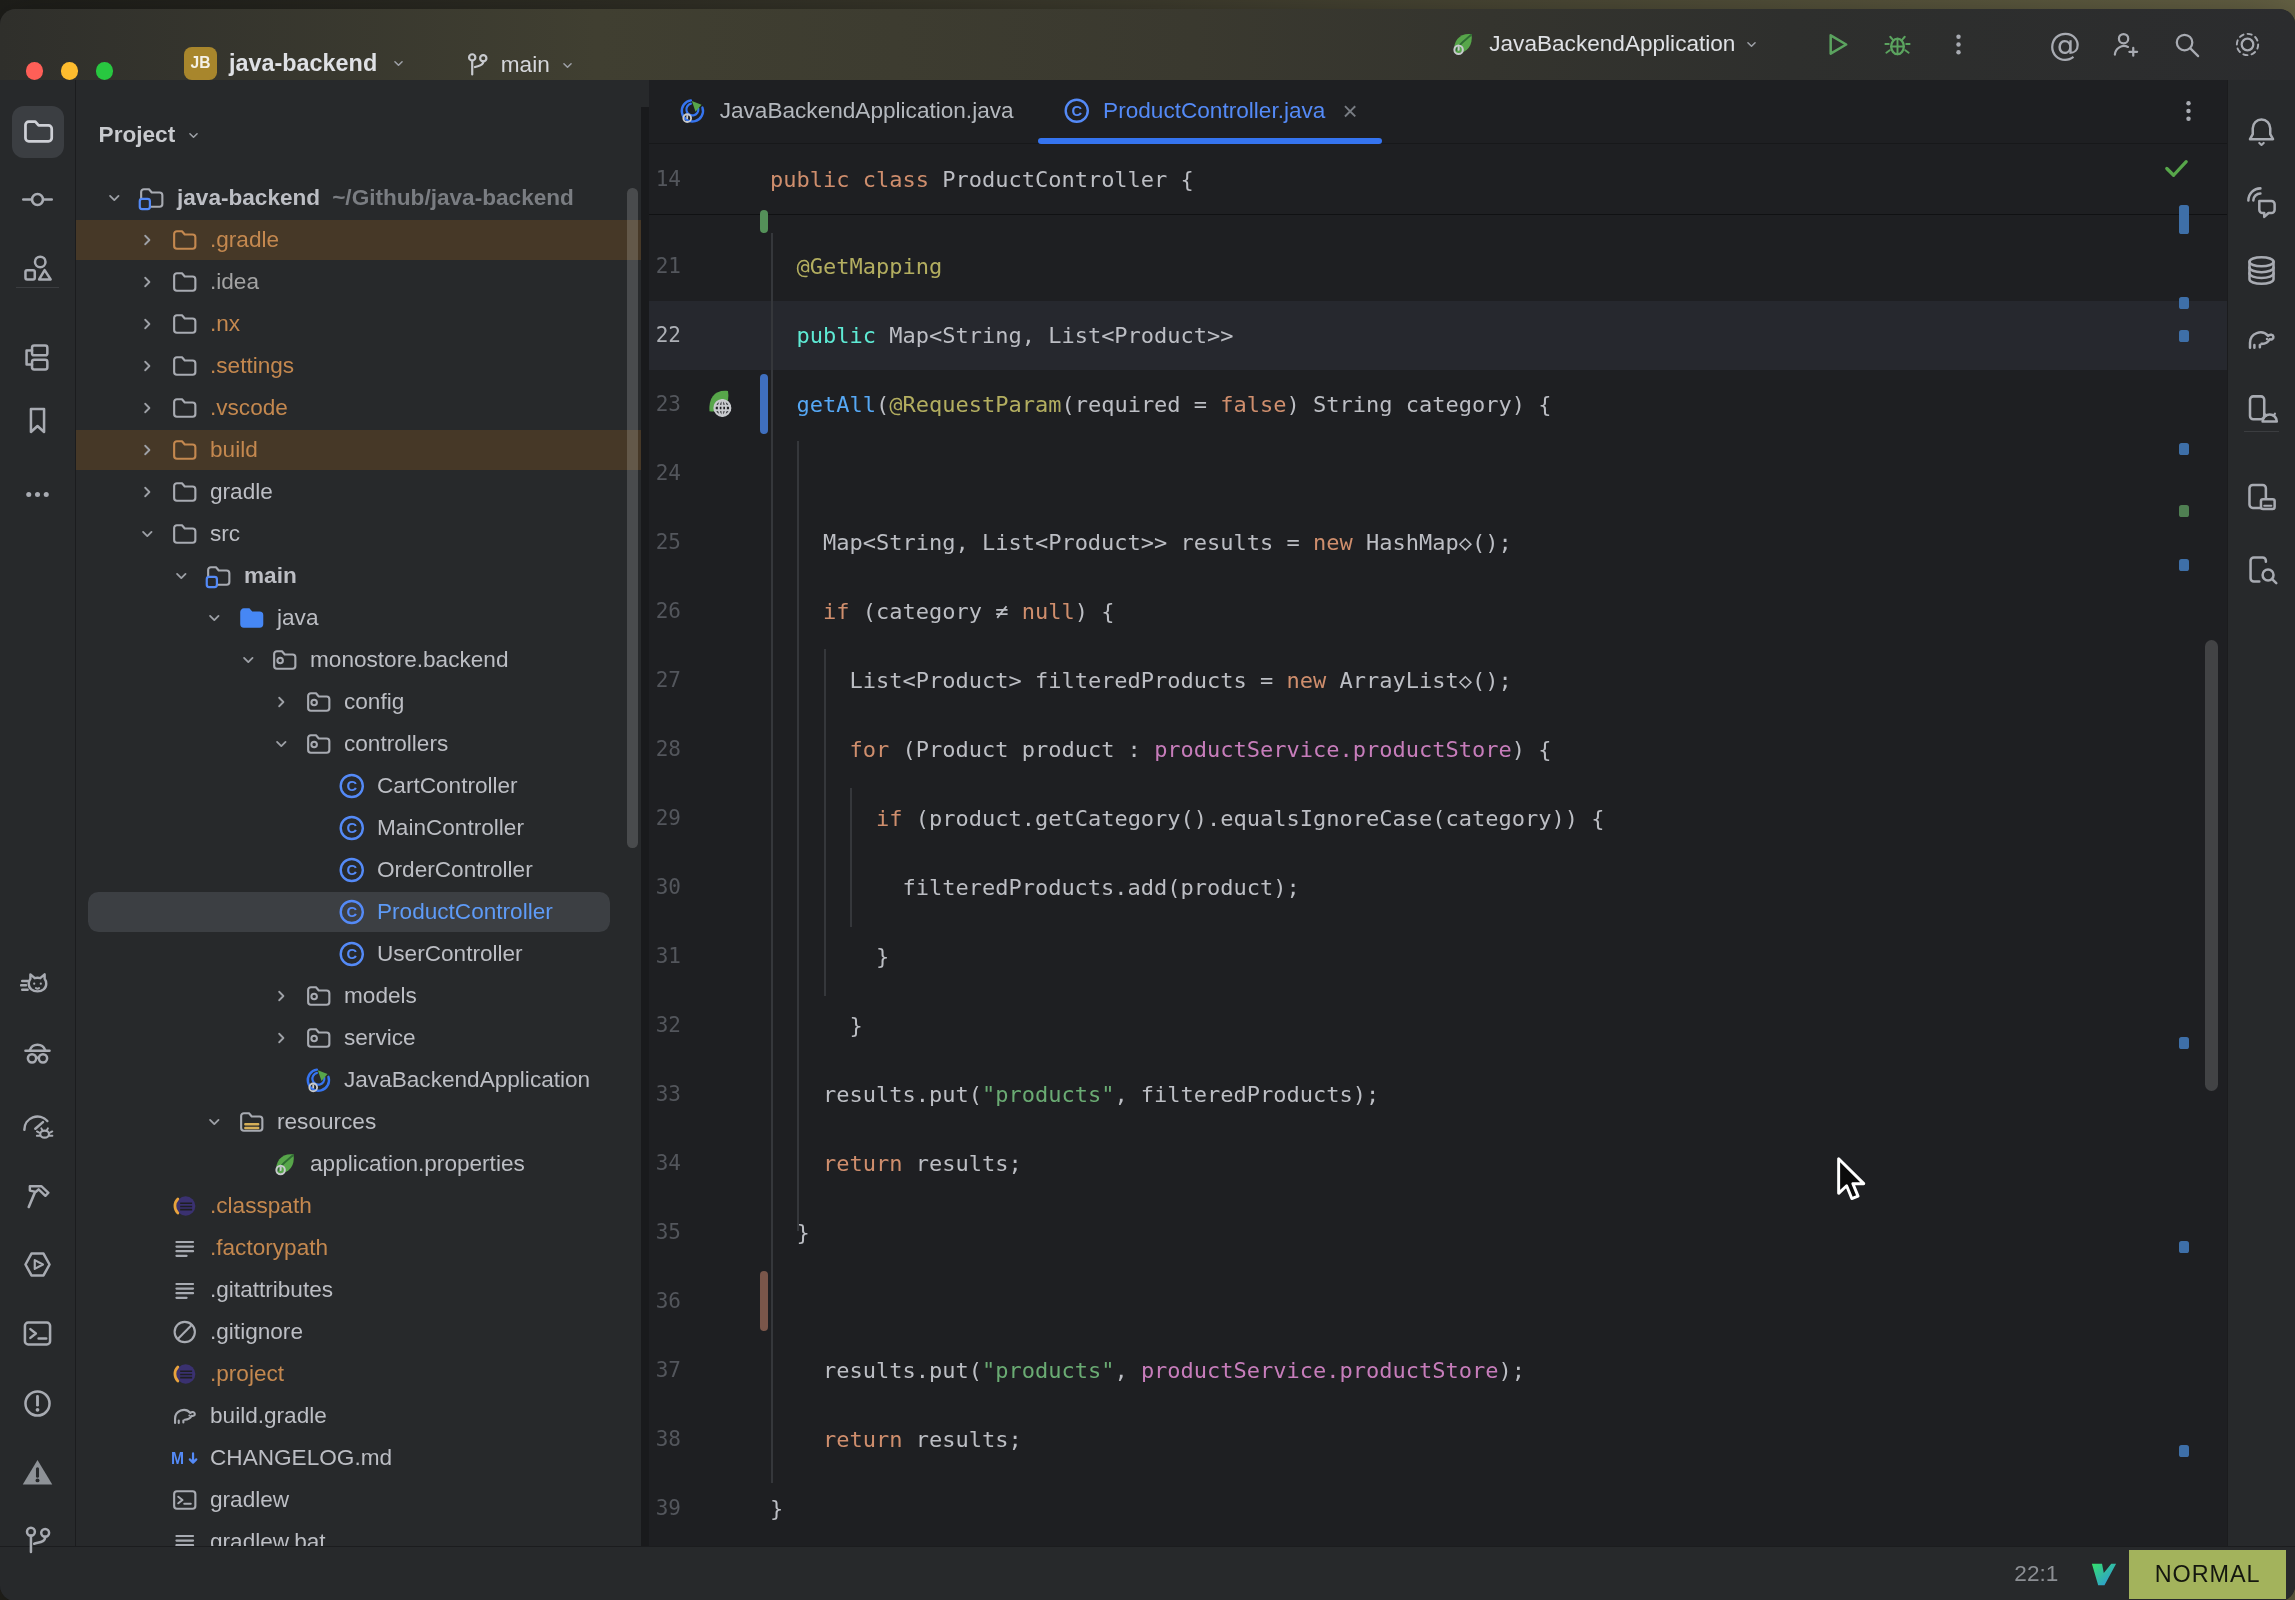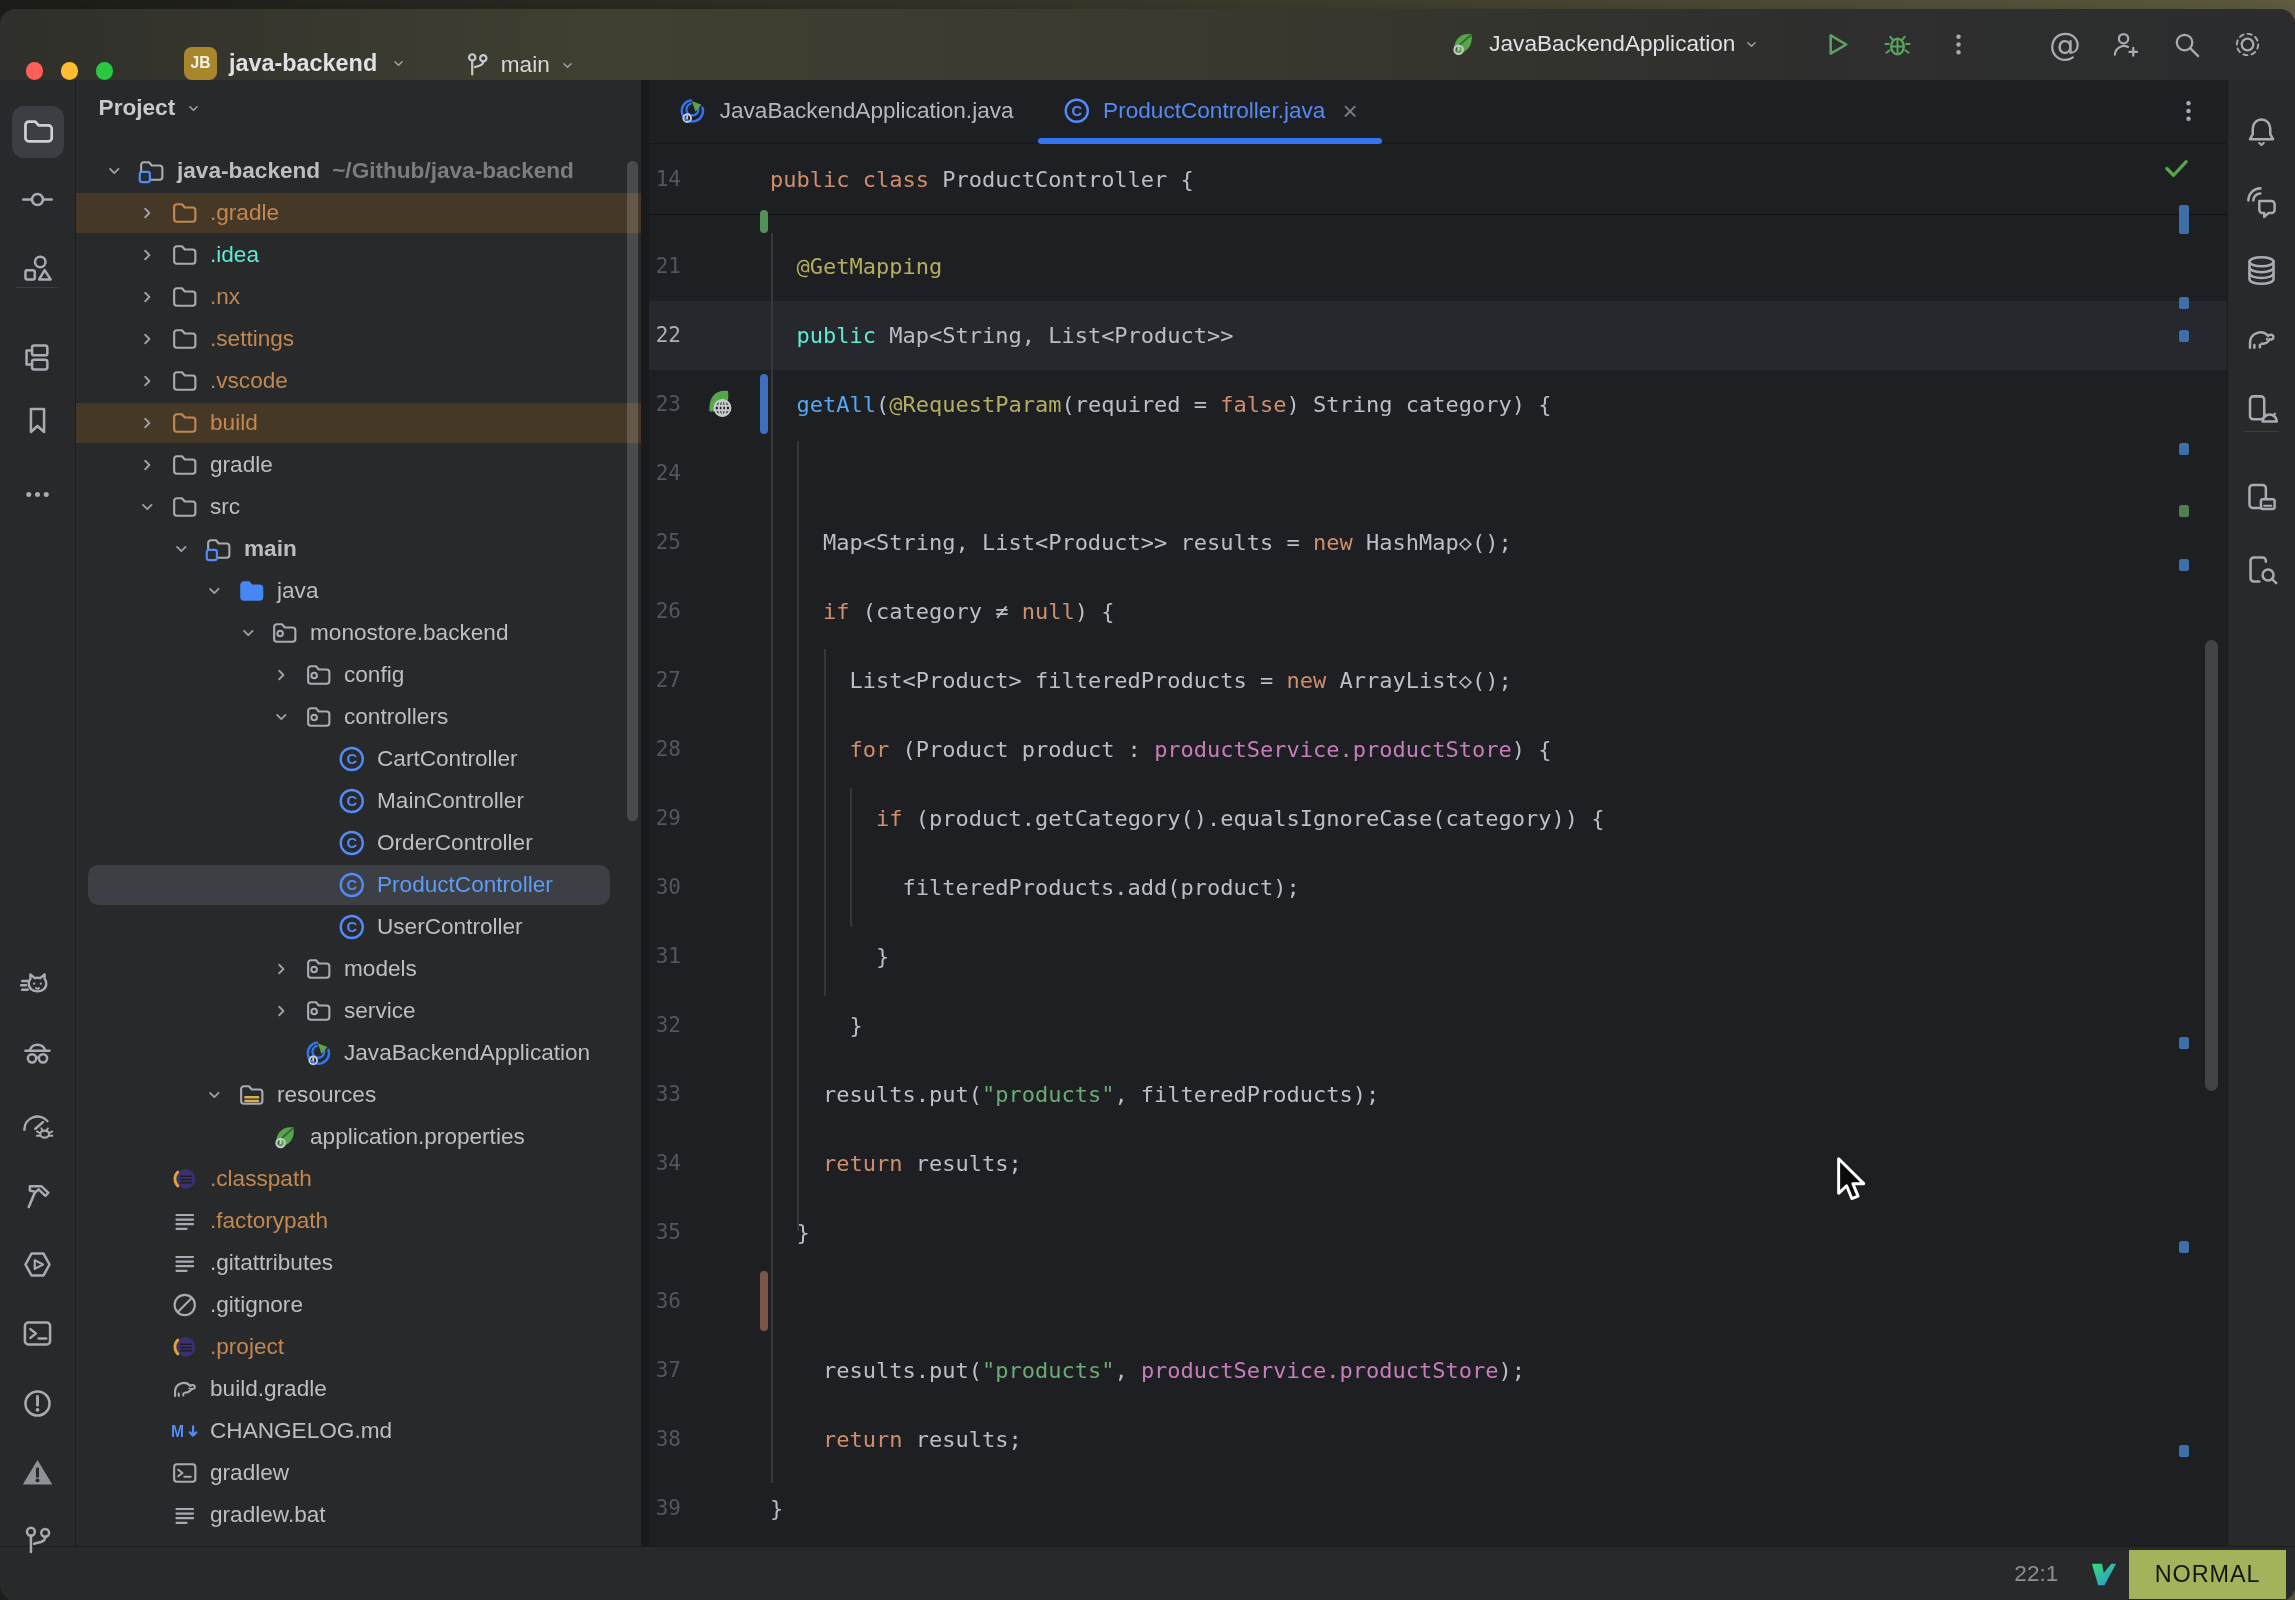--- a/index.html
+++ b/index.html
@@ -41,21 +41,21 @@
   
   .main{ display:flex; height:1466px; background:#27292B; }
   .strip{ width:76px; background:#27292B; position:relative; flex:none; }
   .strip.left{ border-right:1.7px solid #1B1C1E; }
   .strip.right{ width:68px; border-left:1.7px solid #1B1C1E; }
   .strip-btn{ position:absolute; left:50%; transform:translate(-50%,-50%); width:52px; height:52px;
     display:flex; align-items:center; justify-content:center; border-radius:12px; }
   .strip-btn.selected{ background:#3B3E42; }
   .strip-div{ position:absolute; left:15.6px; right:15.6px; height:1.7px; background:#3B3D40; }
   
-  .tree-panel{ width:573px; background:#27292B; position:relative; flex:none; border-right:8.7px solid #191A1C; overflow:hidden; }
+  .tree-panel{ width:573px; background:#27292B; position:relative; flex:none; border-right:8.7px solid #191A1C; overflow:hidden;margin-top:27px; }
   .tree-header{ position:absolute; top:0; left:0; right:0; height:56px; display:flex; align-items:center; padding-left:22.6px; gap:8.7px; }
   .tree-header .label{ color:#C8CACE; font-size:22.6px; font-weight:600; }
   .tree-rows{ position:absolute; top:70px; left:0; right:0; }
   .trow{ height:42px; position:relative; font-size:22.6px; white-space:nowrap; }
   .trow .bg{ position:absolute; inset:0.9px 0; }
   .trow.hl .bg{ background:#463827; left:0; right:0; }
   .trow.sel .bg{ background:#3C3F43; border-radius:10.4px; left:12px; right:31px; }
   .trow .chevron,.trow .ticon,.trow .tlabel{ position:absolute; top:50%; transform:translateY(-50%); }
   .trow .tlabel{ display:flex; gap:12px; align-items:baseline; }
   .trow .path{ color:#7A7D82; }
@@ -391,21 +391,21 @@
             <span class="chevron" style="left:60px">
               <svg width="22.6" height="22.6" viewBox="0 0 32 32" fill="none">
                 <path d="M13 10l6 6-6 6" stroke="#9DA0A6" stroke-width="2.6" stroke-linecap="round" stroke-linejoin="round" fill="none"></path>
               </svg>
             </span>
     <span class="ticon" style="left:94px">
               <svg width="29.5" height="29.5" viewBox="0 0 32 32" fill="none">
                 <path d="M4.5 9.5a3 3 0 0 1 3-3h5.5l3 3.5h8.5a3 3 0 0 1 3 3v9.5a3 3 0 0 1-3 3h-17a3 3 0 0 1-3-3z" stroke="#A8ABB2" stroke-width="2.3" stroke-linecap="round" stroke-linejoin="round" fill="none"></path>
               </svg>
             </span>
-    <span class="tlabel" style="left:134px; color:#5eead4; font-weight:normal">
+    <span class="tlabel" style="left:134px; color:#a3a3a3; font-weight:normal">
               <span>.idea</span>
             </span>
   </div>
           <div class="trow ">
     <span class="bg"></span>
             <span class="chevron" style="left:60px">
               <svg width="22.6" height="22.6" viewBox="0 0 32 32" fill="none">
                 <path d="M13 10l6 6-6 6" stroke="#9DA0A6" stroke-width="2.6" stroke-linecap="round" stroke-linejoin="round" fill="none"></path>
               </svg>
             </span>

